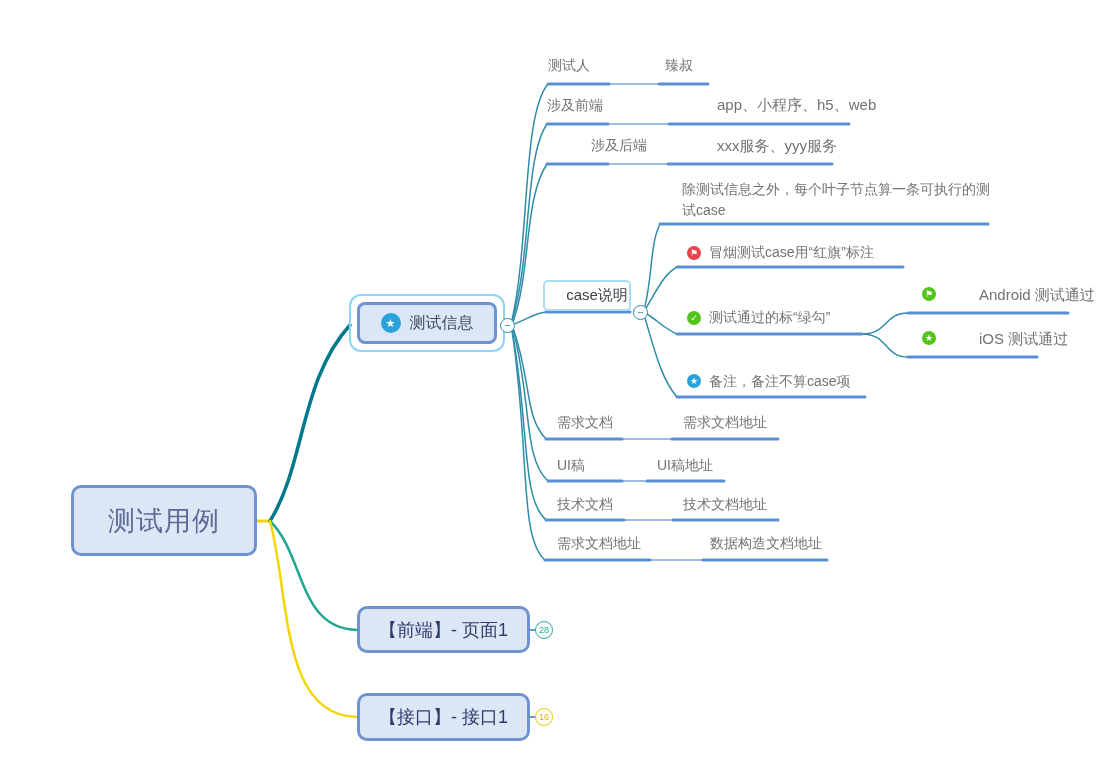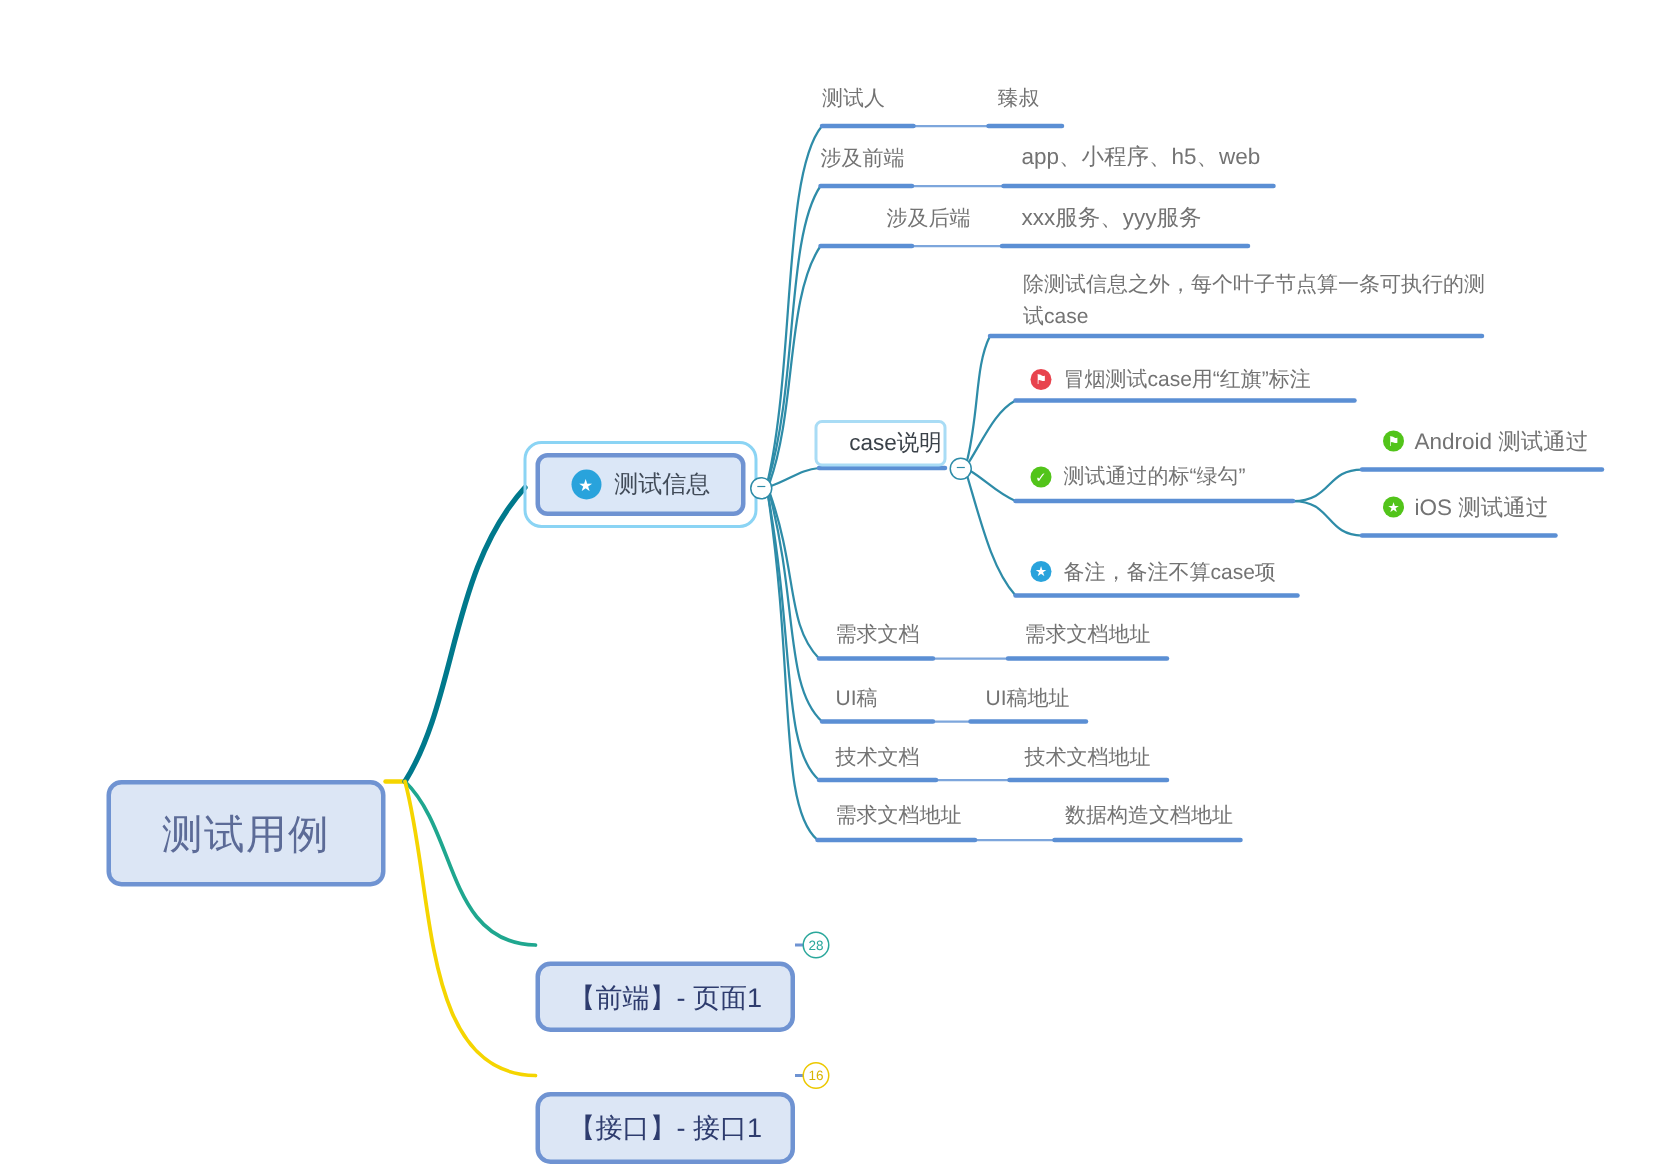--- a/index.html
+++ b/index.html
@@ -5,36 +5,36 @@
   * { margin:0; padding:0; box-sizing:border-box; }
   html,body { width:1112px; height:776px; background:#ffffff; overflow:hidden;
     font-family:"Liberation Sans", sans-serif; }
   #canvas { position:relative; width:1112px; height:776px; background:#ffffff; }
   #wires { position:absolute; left:0; top:0; z-index:1; }
 
   .abs { position:absolute; z-index:2; }
 
   
   .topic-box { background:#dce6f5; border:3px solid #6f93d2; border-radius:10px;
-    display:flex; align-items:center; justify-content:center; color:#2e3c6e; cursor:default;margin-top:35px; }
+    display:flex; align-items:center; justify-content:center; color:#2e3c6e; cursor:default; }
   .root-box { font-size:27px; color:#5c6b97; letter-spacing:1px; }
   .main-box { font-size:18px; }
   .sel-ring { border:2px solid #8bd4f4; border-radius:12px; background:transparent; }
 
   .info-box { background:#dbe7f7; border:3px solid #6f93d2; border-radius:8px;
     display:flex; align-items:center; justify-content:center; gap:9px;
     font-size:16px; color:#414b58; }
 
   .case-box { border:2px solid #a9dcf5; border-radius:5px; background:#ffffff;
     display:flex; align-items:center; justify-content:center;
     font-size:15px; color:#3a4148;padding-left:20px; }
 
   
   .leaf { font-size:14px; color:#737373; white-space:nowrap; line-height:19px; }
-  .leaf.big { font-size:15px; }
+  .leaf.big { font-size:15px;margin-left:36px; }
   .note { white-space:normal; width:308px; line-height:21px; }
 
   
   .mk { display:inline-flex; align-items:center; justify-content:center;
     border-radius:50%; color:#ffffff; }
   .mk14 { width:14px; height:14px; font-size:9px; }
   .mk20 { width:20px; height:20px; font-size:11px; }
   .mk-blue { background:#29a3dc; }
   .mk-red { background:#e8434e; }
   .mk-green { background:#52c41a; }

